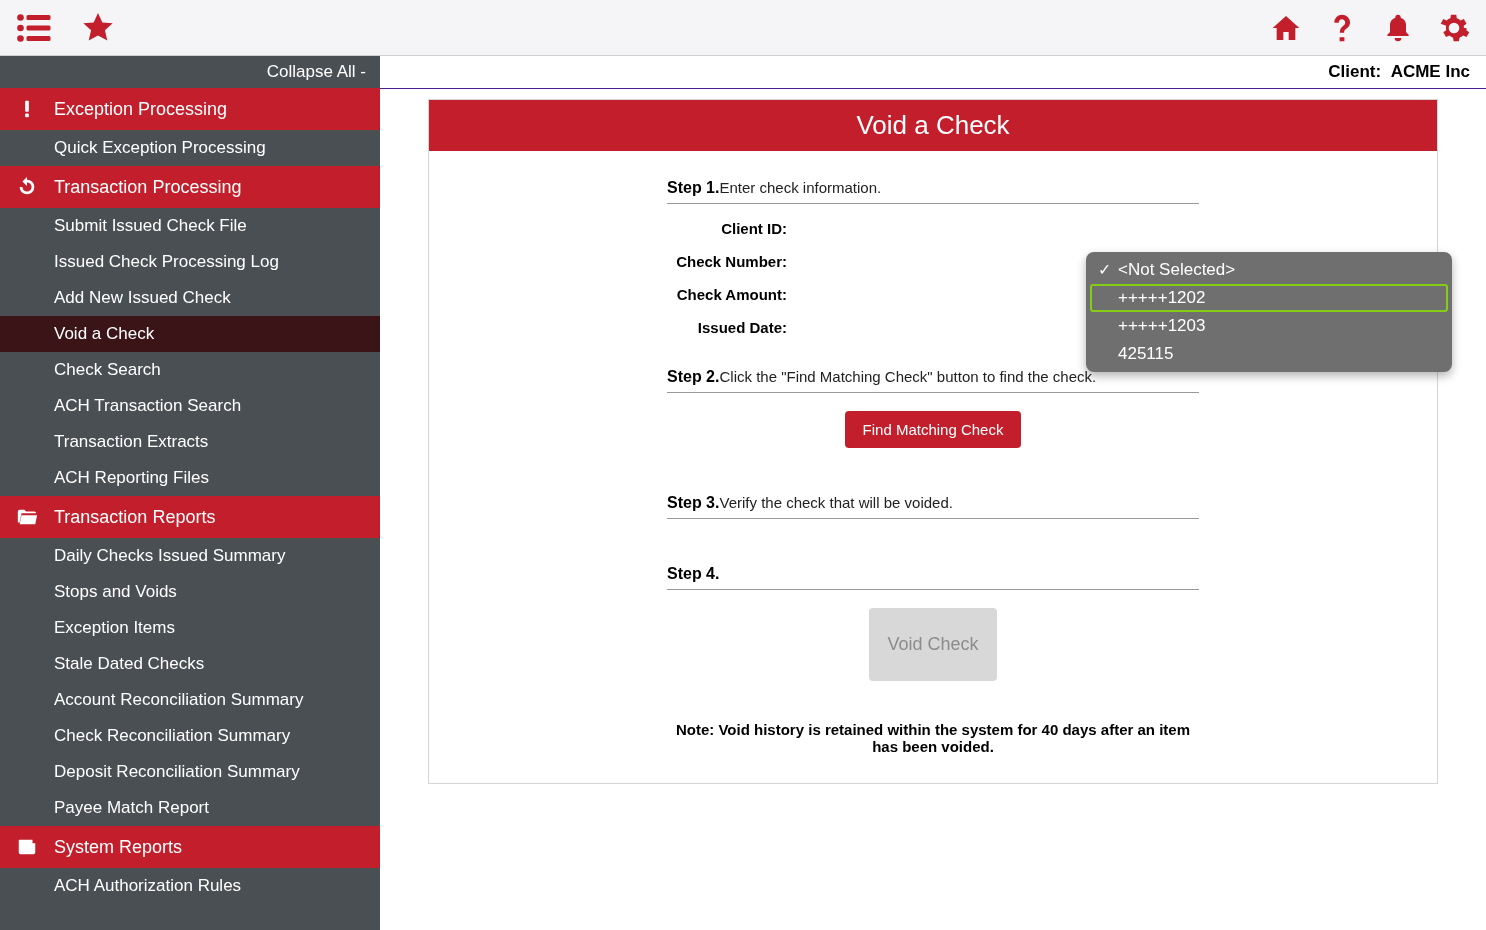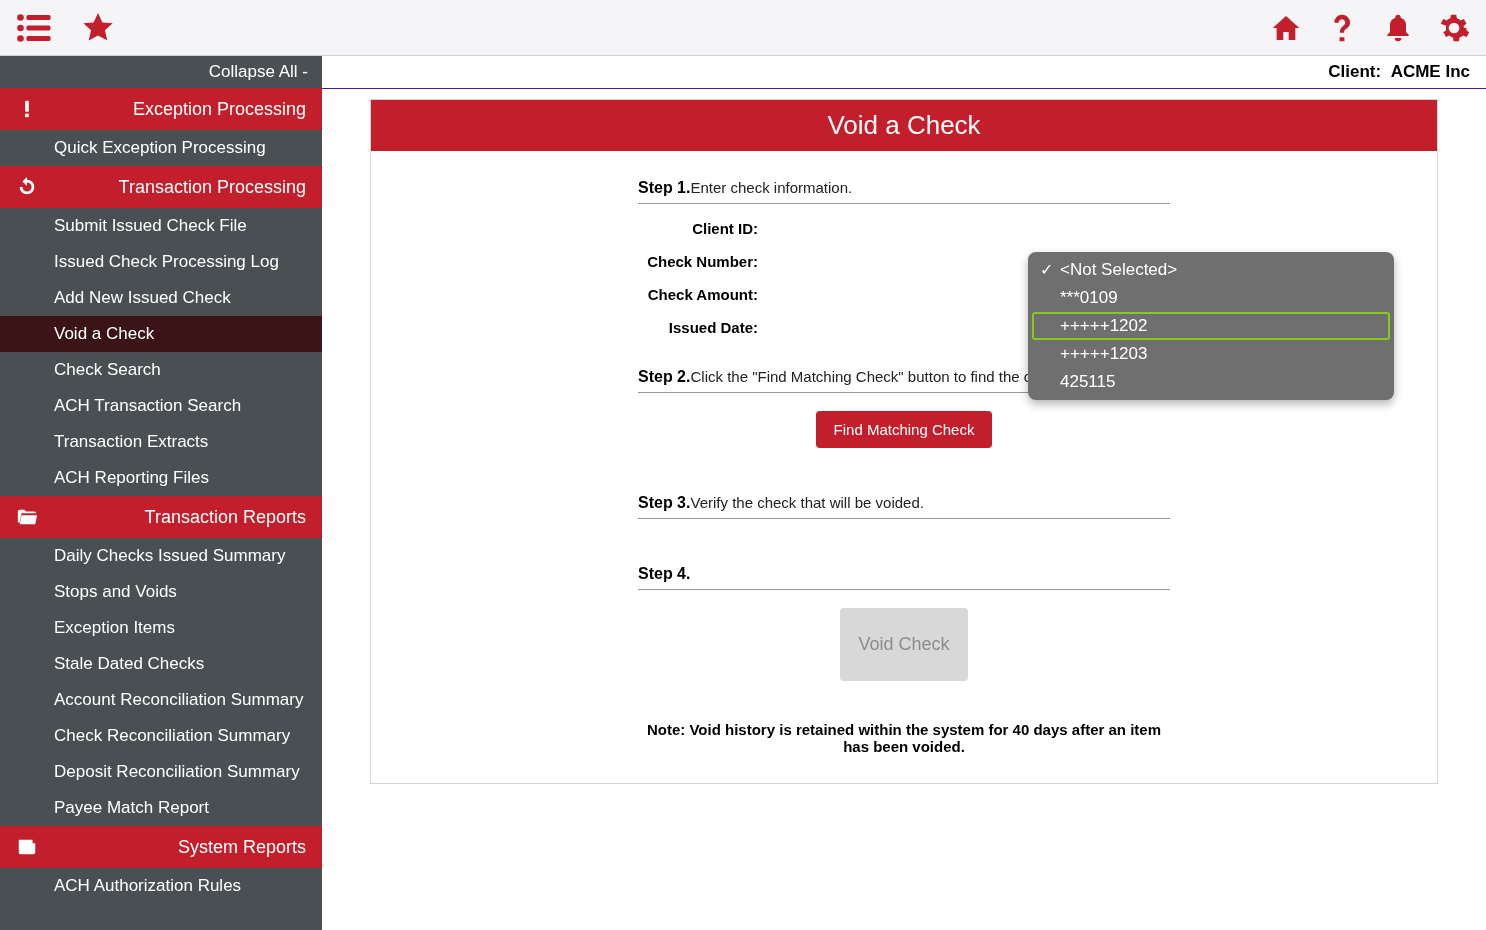--- a/index.html
+++ b/index.html
@@ -18,21 +18,21 @@
   }
   .topbar .left, .topbar .right { display: flex; align-items: center; gap: 28px; }
   .topbar .right { margin-left: auto; gap: 24px; }
   .ticon { width: 32px; height: 32px; fill: #c21e2b; cursor: pointer; }
   .ticon-lg { width: 36px; height: 36px; fill: #c21e2b; cursor: pointer; }
 
   .mainwrap { flex: 1; display: flex; overflow: hidden; }
 
   
   .sidebar {
-    width: 322px;
+    width: 380px;
     background: #4a4f53;
     color: #fff;
     display: flex;
     flex-direction: column;
     overflow-y: auto;
   }
   .collapse-row {
     text-align: right;
     padding: 6px 14px;
     font-size: 17px;
@@ -40,21 +40,20 @@
   }
   .nav-section {
     background: #c21e2b;
     color: #fff;
     display: flex;
     align-items: center;
     gap: 16px;
     padding: 10px 16px;
     font-size: 18px;
     cursor: pointer;
-    justify-content: space-between;
   }
   .nav-section svg { width: 22px; height: 22px; fill: #fff; flex-shrink: 0; }
   .nav-item {
     background: #4a4f53;
     color: #fff;
     padding: 8px 16px 8px 54px;
     font-size: 17px;
     cursor: pointer;
   }
   .nav-item.active {
@@ -292,20 +291,19 @@
             <button class="btn-disabled" disabled="">Void Check</button>
           </div>
 
           <div class="note">Note: Void history is retained within the system for 40 days after an item has been voided.</div>
         </div>
       </div>
     </div>
 
     <div class="dropdown" id="dd-mount">
         <div class="dd-opt checked">&lt;Not Selected&gt;</div>
-        <div class="dd-opt">***0109</div>
         <div class="dd-opt highlight">+++++1202</div>
         <div class="dd-opt">+++++1203</div>
         <div class="dd-opt">425115</div>
       </div>
 
   </div>
 </div>
 
 </body></html>

